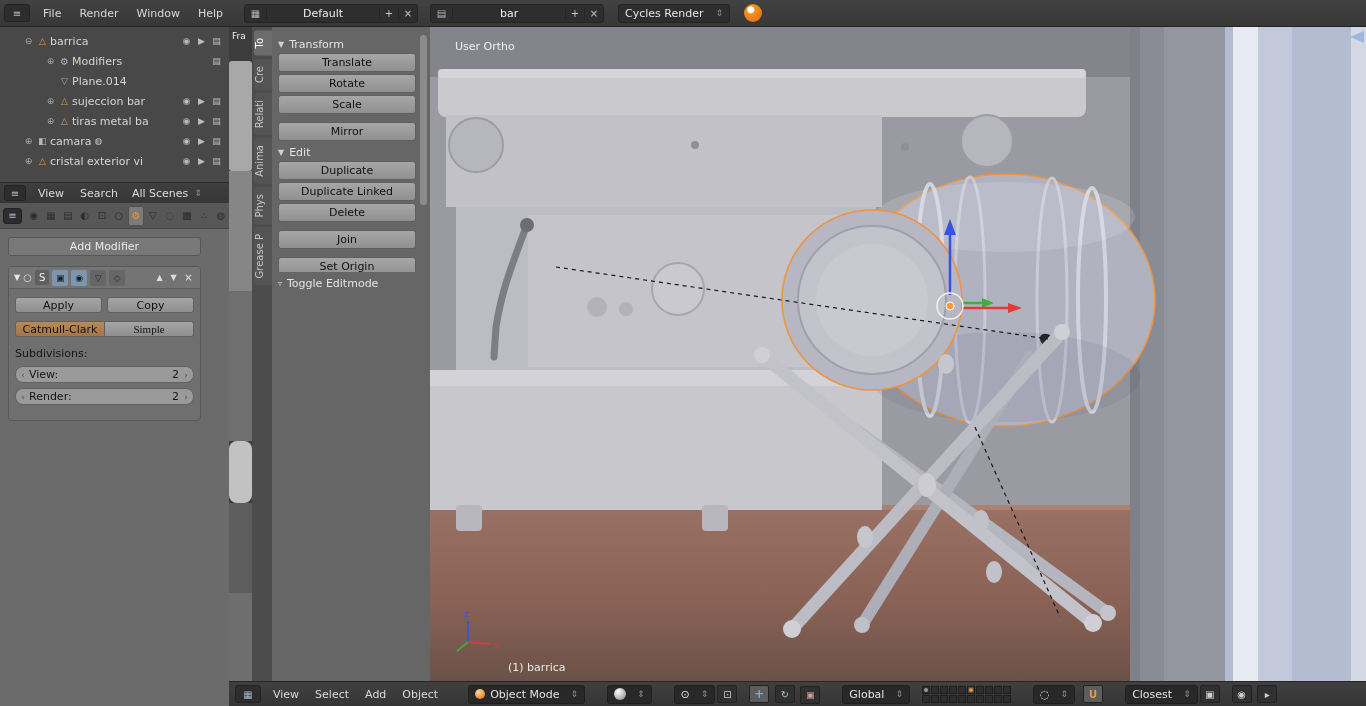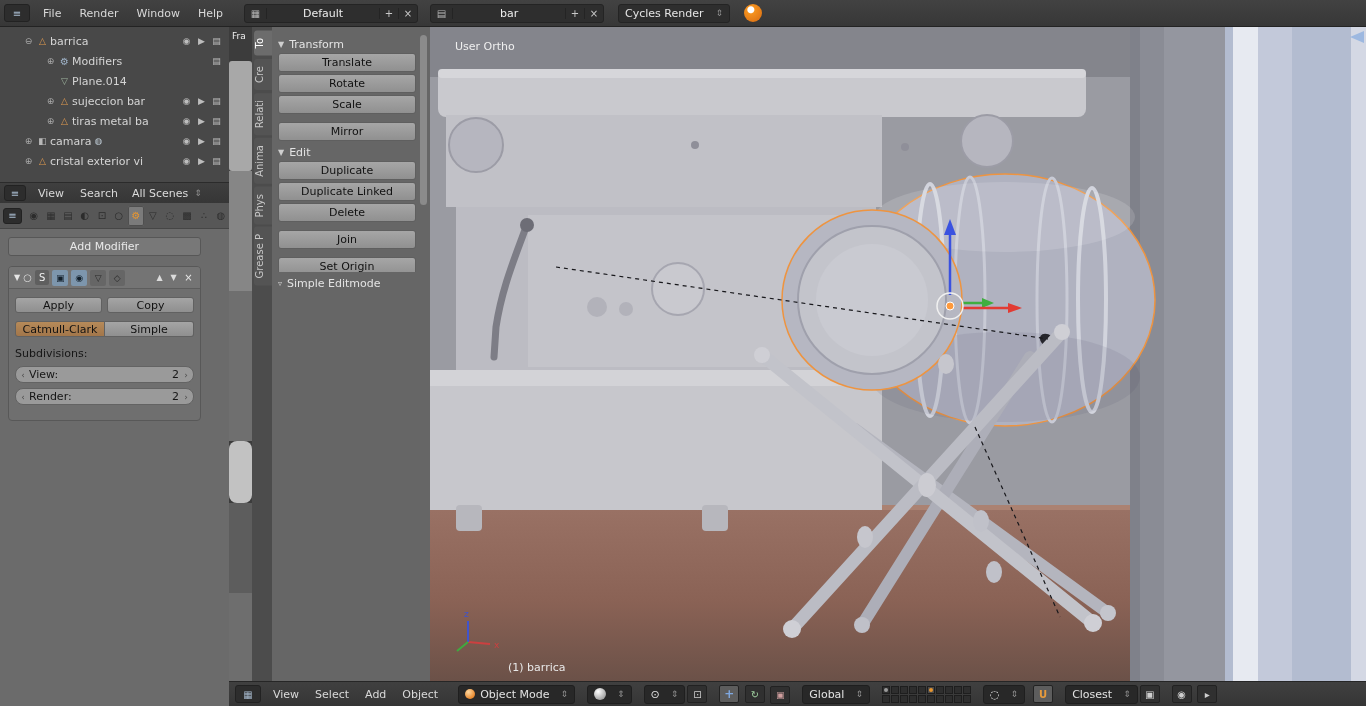--- a/index.html
+++ b/index.html
@@ -59,21 +59,21 @@
   .mtg.on{background:#7d96ad;color:#13202b;}
   .mod-hdr .spacer{flex:1;}
   .arrsm{color:#dcdcdc;font-size:8px;width:11px;text-align:center;}
   .xsm{color:#e6e6e6;font-size:10px;width:13px;text-align:center;}
   .mod-row{display:flex;gap:5px;padding:8px 6px 0 6px;}
   .pbtn{flex:1;height:16px;background:linear-gradient(#a5a5a5,#8f8f8f);border:1px solid #616161;border-radius:3px;
     color:#121212;font-size:11px;display:flex;align-items:center;justify-content:center;}
   .seg{display:flex;padding:8px 6px 0 6px;}
   .seg .pbtn{border-radius:0;}
   .seg .pbtn:first-child{border-radius:3px 0 0 3px;background:linear-gradient(#b68a59,#a2764a);}
-  .seg .pbtn:last-child{border-radius:0 3px 3px 0;border-left:none;}
+  .seg .pbtn:last-child{border-radius:0 3px 3px 0;border-left:none;font-family:Liberation Serif, serif;}
   .cols{display:flex;padding:10px 6px 0 6px;gap:16px;}
   .col{flex:1;}
   .flabel{color:#161616;margin-bottom:6px;}
   .numfield{height:17px;background:#9a9a9a;border:1px solid #636363;border-radius:8px;display:flex;align-items:center;
     color:#161616;margin-bottom:5px;padding:0 3px;}
   .numfield .arr{color:#4e4e4e;font-size:9px;width:8px;text-align:center;}
   .nf-label{flex:1;padding-left:2px;}
   .nf-val{padding-right:3px;}
   .checkrow{display:flex;align-items:center;gap:5px;margin-bottom:6px;margin-top:1px;}
   .cbox{width:13px;height:13px;background:#3e3e3e;border:1px solid #2a2a2a;border-radius:2px;
@@ -110,21 +110,21 @@
   
   .viewport{position:absolute;left:430px;top:27px;width:936px;height:654px;overflow:hidden;background:#9a9ba2;}
   .viewport svg{display:block;font-family:"DejaVu Sans",sans-serif;}
 
   
   .bottom-header{position:absolute;left:229px;top:681px;width:1137px;height:25px;
     background:linear-gradient(#404040,#353535);border-top:1px solid #262626;
     display:flex;align-items:center;padding-left:6px;white-space:nowrap;}
   .bh-menu{padding:0 8px;color:#d9d9d9;}
   .bh-dd{display:flex;align-items:center;height:19px;background:#282828;border:1px solid #1f1f1f;border-radius:3px;
-    padding:0 6px;margin-left:12px;color:#e2e2e2;gap:5px;}
+    padding:0 6px;margin-left:22px;color:#e2e2e2;gap:5px;}
   .dot-orange{width:10px;height:10px;border-radius:50%;background:radial-gradient(circle at 35% 30%,#ffd9a0,#e8892f 70%);}
   .sphere{width:12px;height:12px;border-radius:50%;background:radial-gradient(circle at 35% 30%,#ffffff,#9a9a9a 80%);}
   .bh-ibtn{width:20px;height:18px;margin-left:2px;background:#303030;border:1px solid #222;border-radius:2px;
     display:inline-flex;align-items:center;justify-content:center;font-size:10px;color:#cfcfcf;}
   .bh-ibtn.on{background:#5d5d5d;}
   .g-blue{color:#7fa8e0;font-weight:bold;font-size:12px;}
   .g-green{color:#9fd09f;}
   .g-red{color:#d09f9f;font-size:9px;}
   .g-orange{color:#e89b3c;font-weight:bold;}
   .layers{display:grid;grid-template-columns:repeat(10,8px);grid-template-rows:8px 8px;gap:1px;margin-left:12px;}
@@ -354,21 +354,21 @@
       <div class="tsbtn">Delete</div>
       <div class="gap6"></div>
       <div class="tsbtn">Join</div>
       <div class="gap6"></div>
       <div class="clip">
         <div class="tsbtn">Set Origin</div>
       </div>
 
       <div class="panel-hdr">
         <span class="tri">▿</span>
-        <span>Simple Editmode</span>
+        <span>Toggle Editmode</span>
       </div>
     </div>
     <div class="ts-scroll"></div>
   </div>
 
   <div class="viewport">
     <svg width="936" height="654" viewBox="0 0 936 654">
       <defs>
         <linearGradient id="counterGrad" x1="0" y1="0" x2="0" y2="1">
           <stop offset="0" stop-color="#9a7265"></stop>

